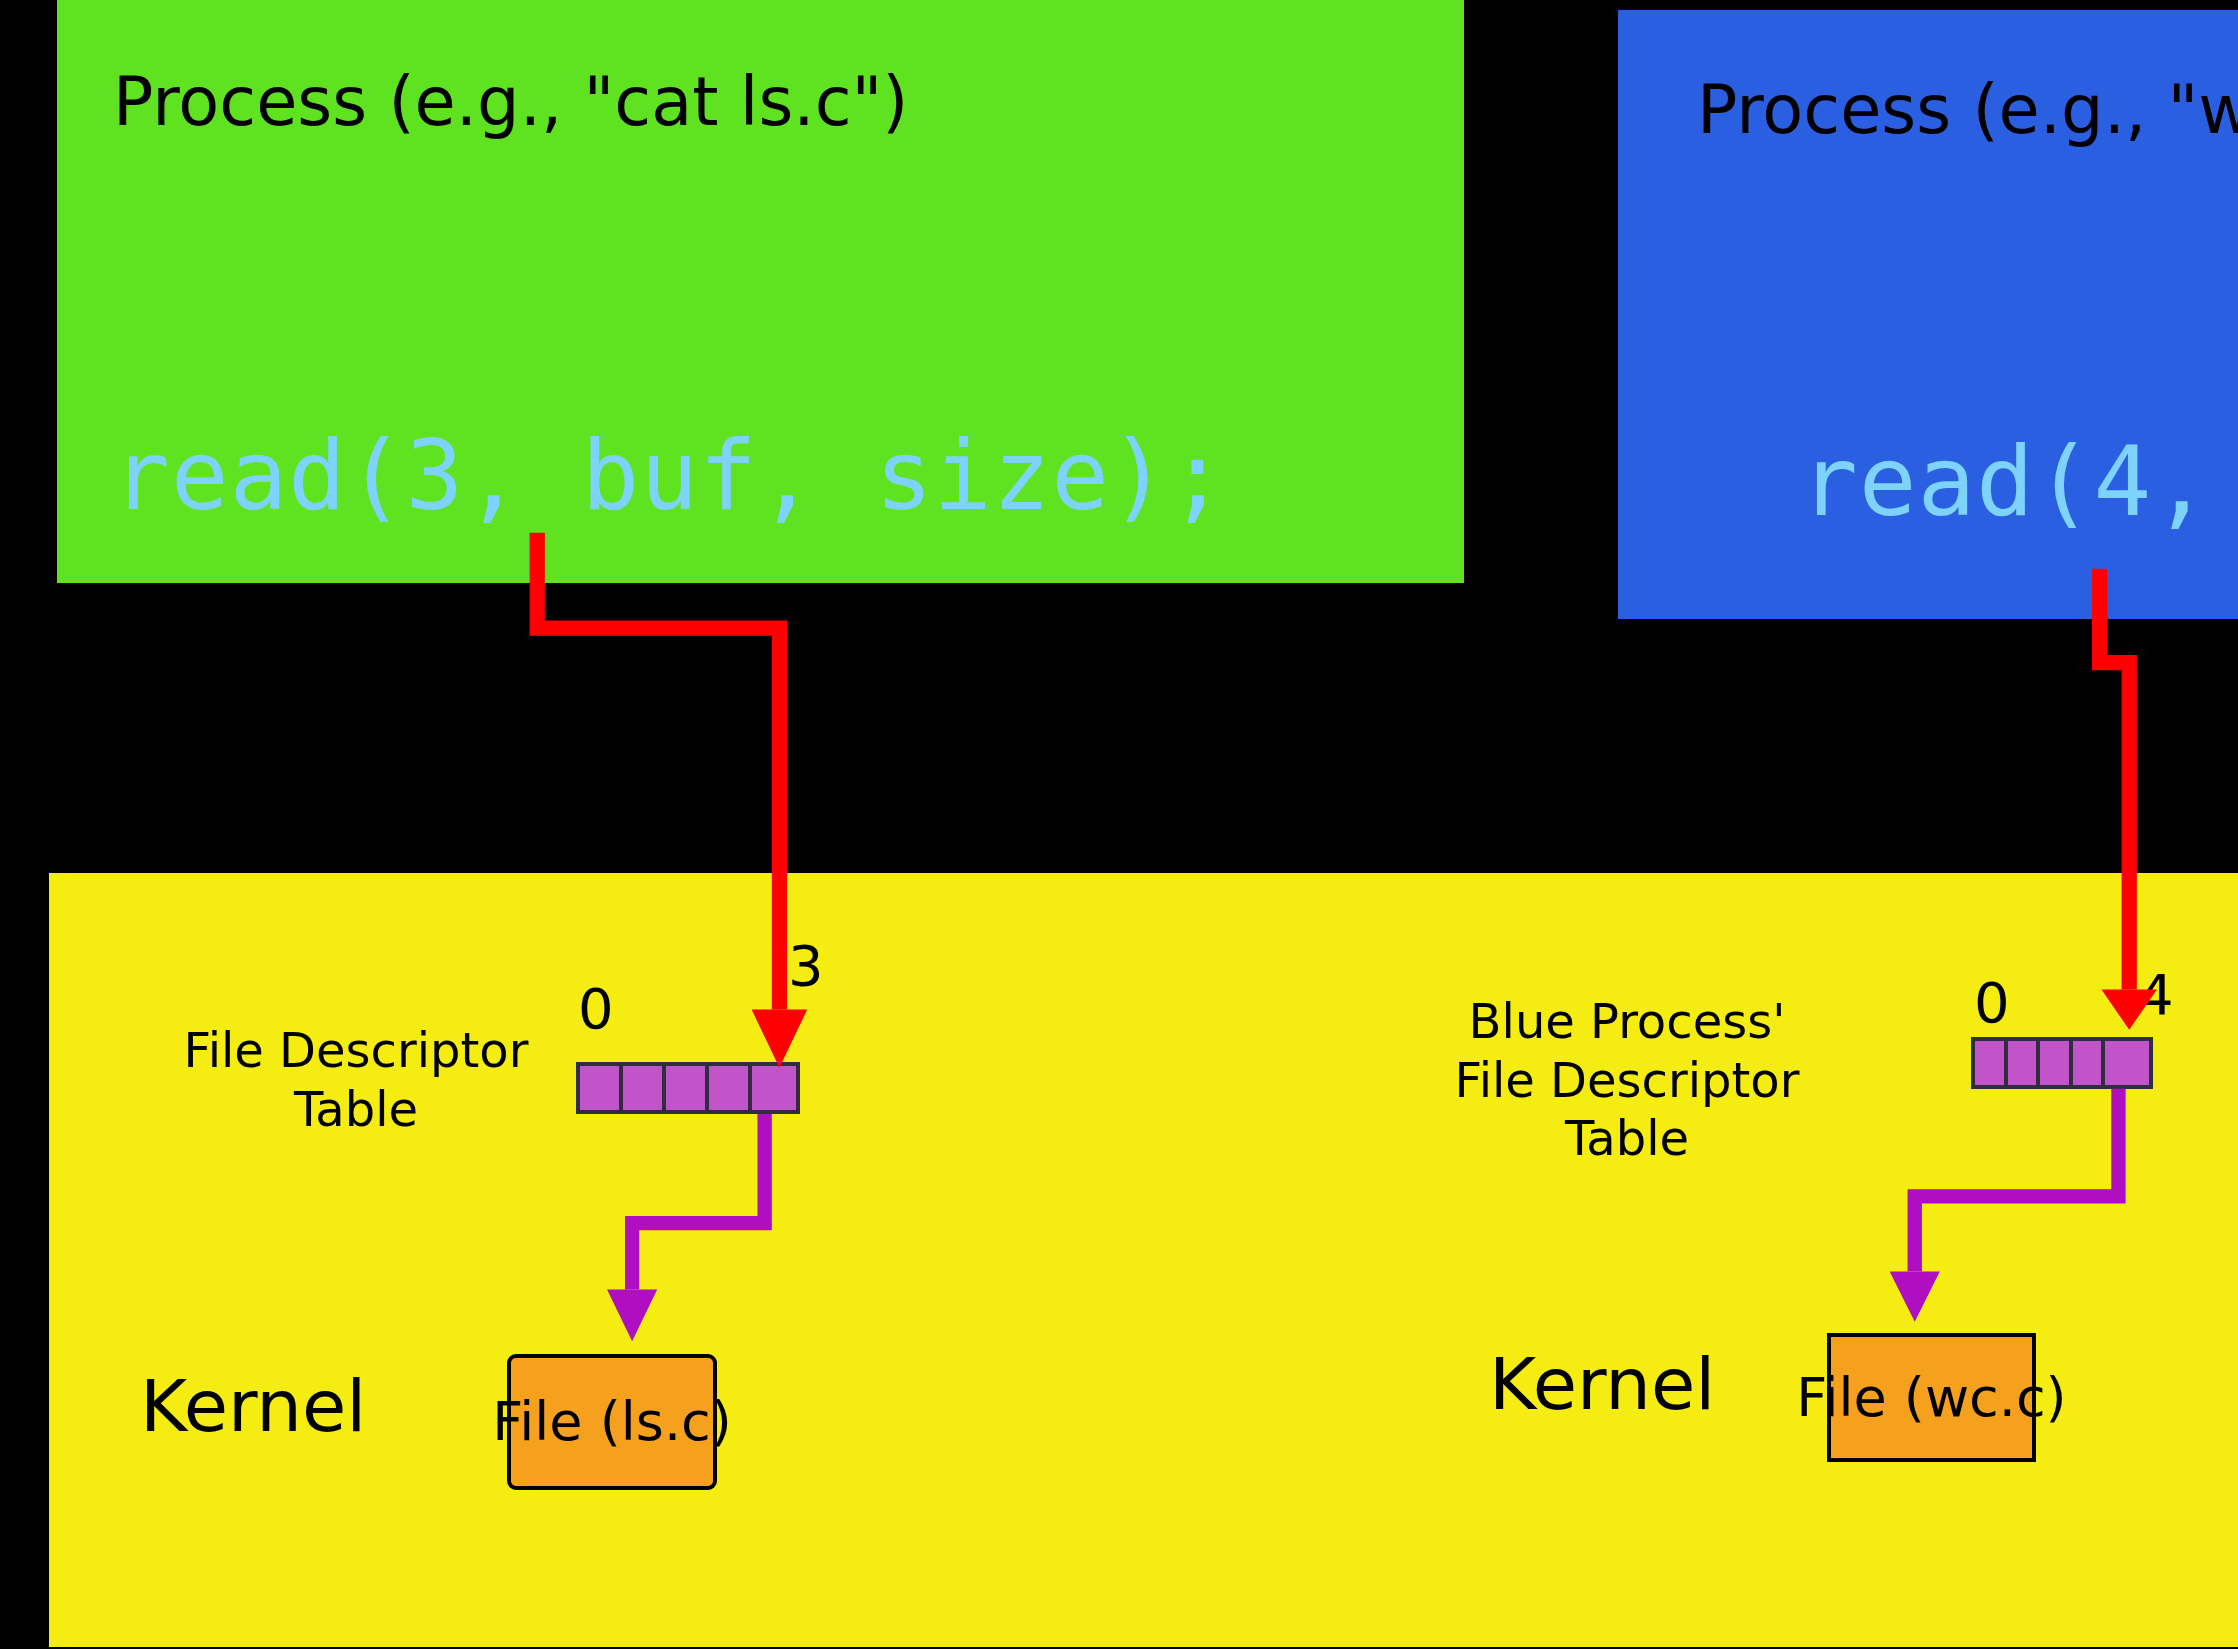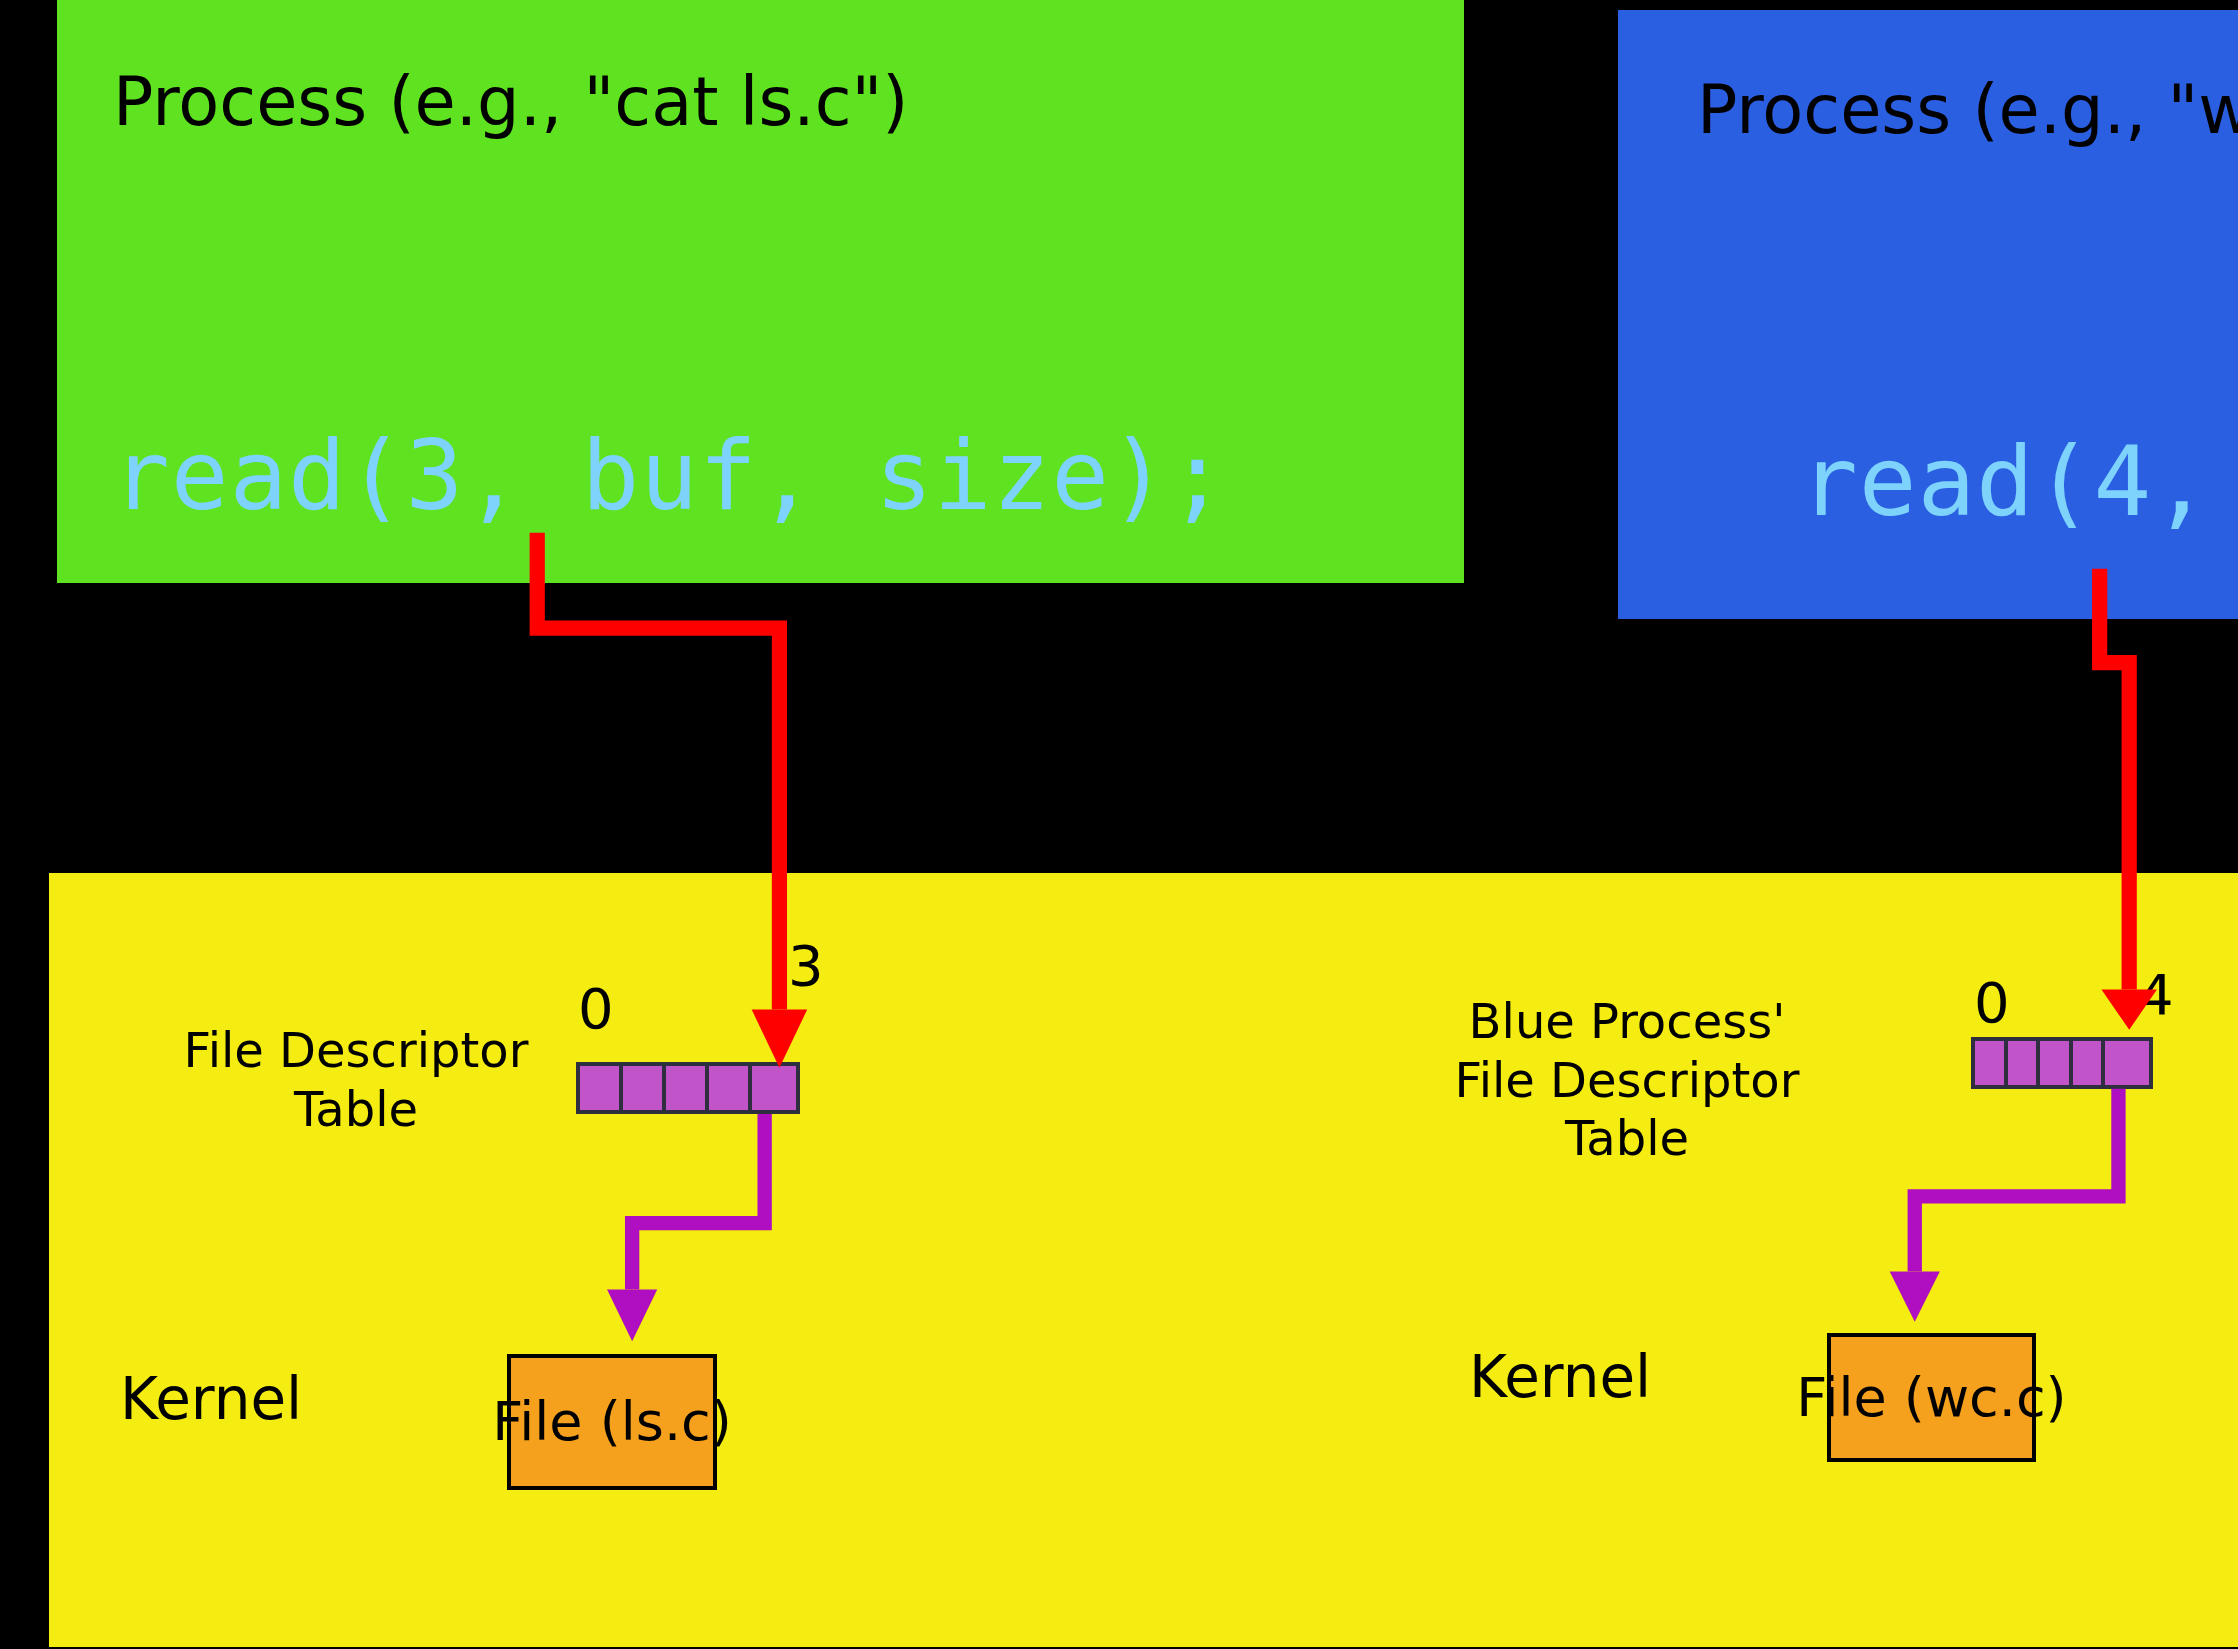--- a/index.html
+++ b/index.html
@@ -3,21 +3,21 @@
 <meta charset="utf-8">
 <style>
   html,body{margin:0;padding:0;background:#000;}
   #stage{position:relative;width:3175px;height:1649px;background:#000000;overflow:hidden;
          font-family:"DejaVu Sans","Liberation Sans",sans-serif;}
   .box{position:absolute;box-sizing:border-box;}
   .proc-title{position:absolute;color:#000;font-size:67px;line-height:1;white-space:nowrap;}
   .proc-call{position:absolute;color:#7dd3fc;font-size:96px;line-height:1;white-space:nowrap;
              font-family:"DejaVu Sans Mono","Liberation Mono",monospace;letter-spacing:0.9px;}
   .fdt-label{position:absolute;color:#000;font-size:48px;line-height:1.22;text-align:center;}
-  .kernel-label{position:absolute;color:#000;font-size:58px;line-height:1;white-space:nowrap;}
+  .kernel-label{position:absolute;color:#000;font-size:72px;line-height:1;white-space:nowrap;margin-left:20px;}
   .idx-label{position:absolute;color:#000;font-size:56px;line-height:1;white-space:nowrap;}
   .file-box{position:absolute;background:#F5A11E;border:4.9px solid #000;box-sizing:border-box;
             display:flex;align-items:center;justify-content:center;}
   .file-box span{color:#000;font-size:54px;line-height:1;white-space:nowrap;}
   .fd-cell{position:absolute;background:#C254C9;border:4.5px solid #2E2E3E;box-sizing:border-box;}
   svg.overlay{position:absolute;left:0;top:0;width:3175px;height:1649px;pointer-events:none;}
 </style>
 </head>
 <body>
 
@@ -42,21 +42,21 @@
 
   <div class="idx-label" style="left:578px;top:981px;">0</div>
   <div class="idx-label" style="left:788px;top:938px;">3</div>
 
   <div class="fd-cell" style="left:576px;top:1062px;width:52px;height:52px;"></div>
   <div class="fd-cell" style="left:619px;top:1062px;width:52px;height:52px;"></div>
   <div class="fd-cell" style="left:662px;top:1062px;width:52px;height:52px;"></div>
   <div class="fd-cell" style="left:705px;top:1062px;width:52px;height:52px;"></div>
   <div class="fd-cell" style="left:748px;top:1062px;width:52px;height:52px;"></div>
 
-  <div class="file-box" style="left:507px;top:1354px;width:210px;height:136px;">
+  <div class="file-box" style="left:507px;top:1354px;width:210px;height:136px;border-radius:9px;">
     <span>File (ls.c)</span>
   </div>
 
   <div class="kernel-label" style="left:1469px;top:1348px;">Kernel</div>
 
   <div class="fdt-label" style="left:1419px;top:992px;width:416px;">
     <div>Blue Process'</div>
     <div>File Descriptor</div>
     <div>Table</div>
   </div>

